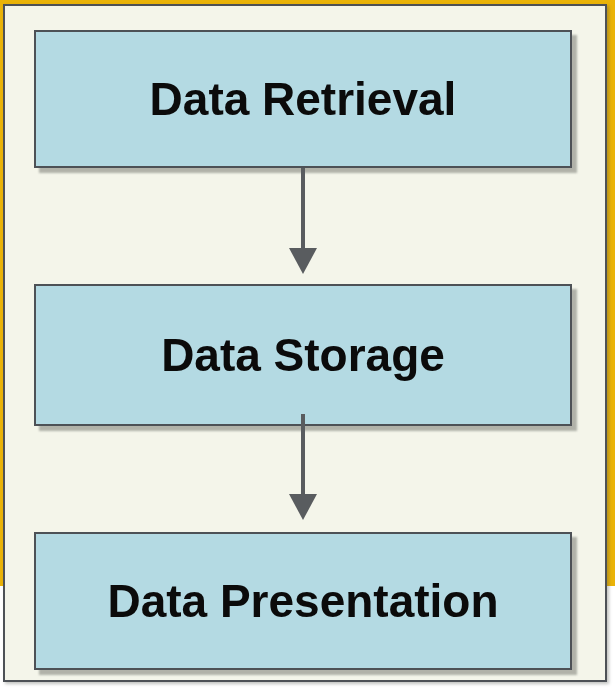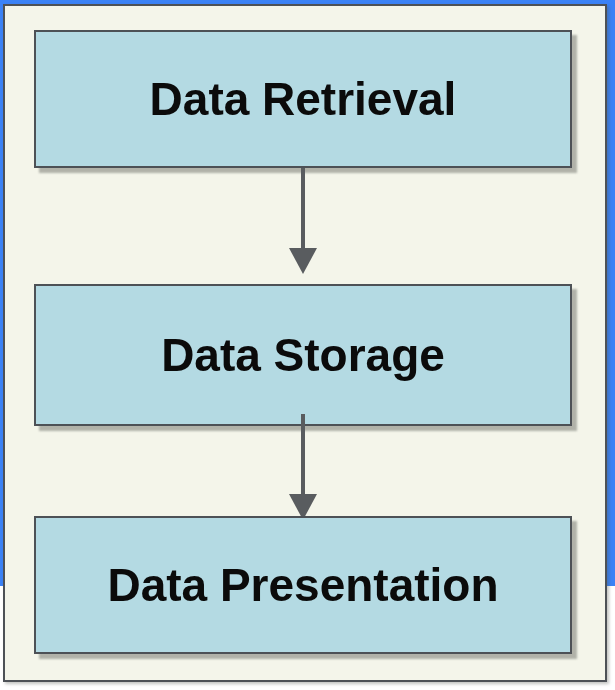--- a/index.html
+++ b/index.html
@@ -8,21 +8,21 @@
     background: #ffffff;
     width: 615px;
     height: 690px;
     font-family: "Liberation Sans", "DejaVu Sans", sans-serif;
     overflow: hidden;
   }
   .canvas {
     position: relative;
     width: 615px;
     height: 586px;
-    background: #3b82f6;
+    background: #eab308;
     text-align: right;
   }
   .frame {
     position: absolute;
     left: 3px;
     top: 4px;
     width: 604px;
     height: 678px;
     box-sizing: border-box;
     background: #f4f5ea;
@@ -36,21 +36,21 @@
     box-sizing: border-box;
     background: #b4dae3;
     border: 2px solid #4d5156;
     box-shadow: 5px 5px 2px rgba(95, 97, 90, 0.45);
     display: flex;
     align-items: center;
     justify-content: center;
   }
   .node-1 { top: 30px;  height: 138px; }
   .node-2 { top: 284px; height: 142px; }
-  .node-3 { top: 516px; height: 138px; }
+  .node-3 { top: 532px; height: 138px; }
   .flow-node .label {
     font-size: 46px;
     font-weight: 700;
     color: #0b0b0b;
     letter-spacing: 0px;
     white-space: nowrap;
   }
   .arrow-line {
     position: absolute;
     left: 301px;

